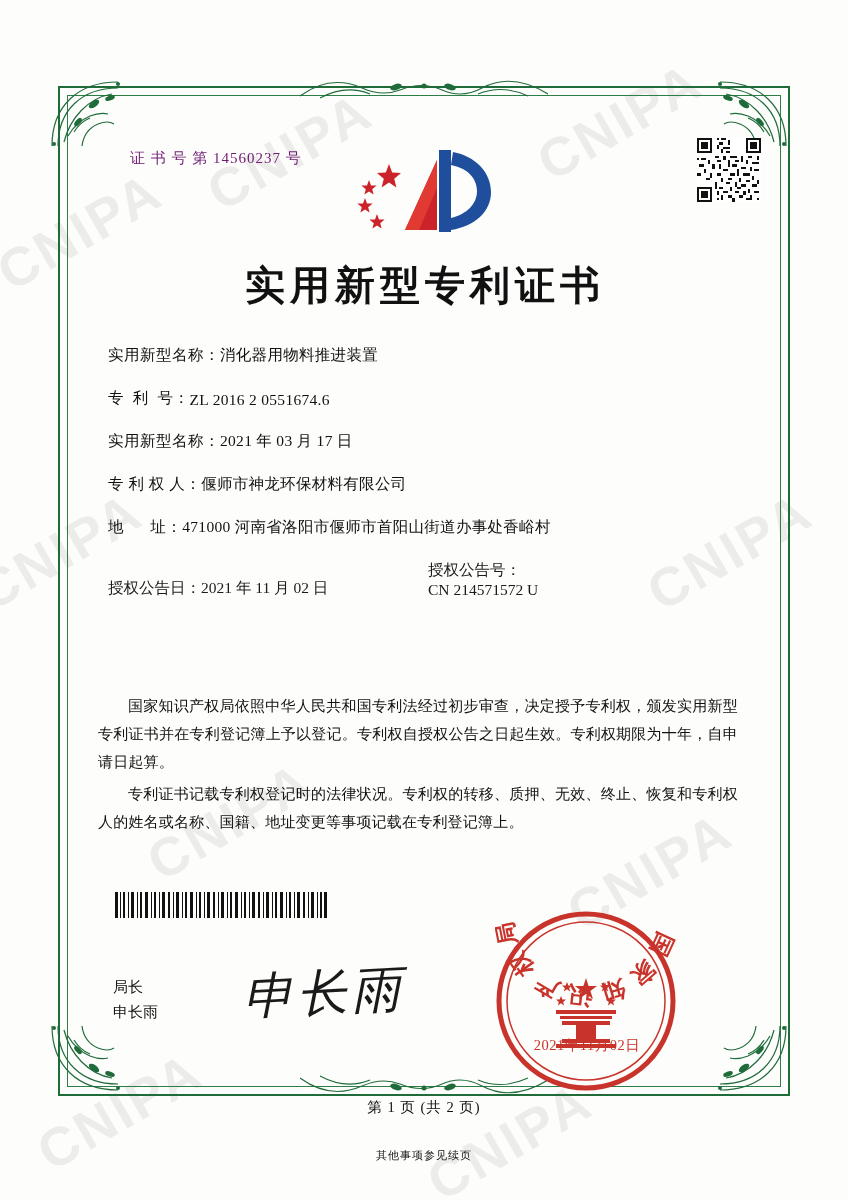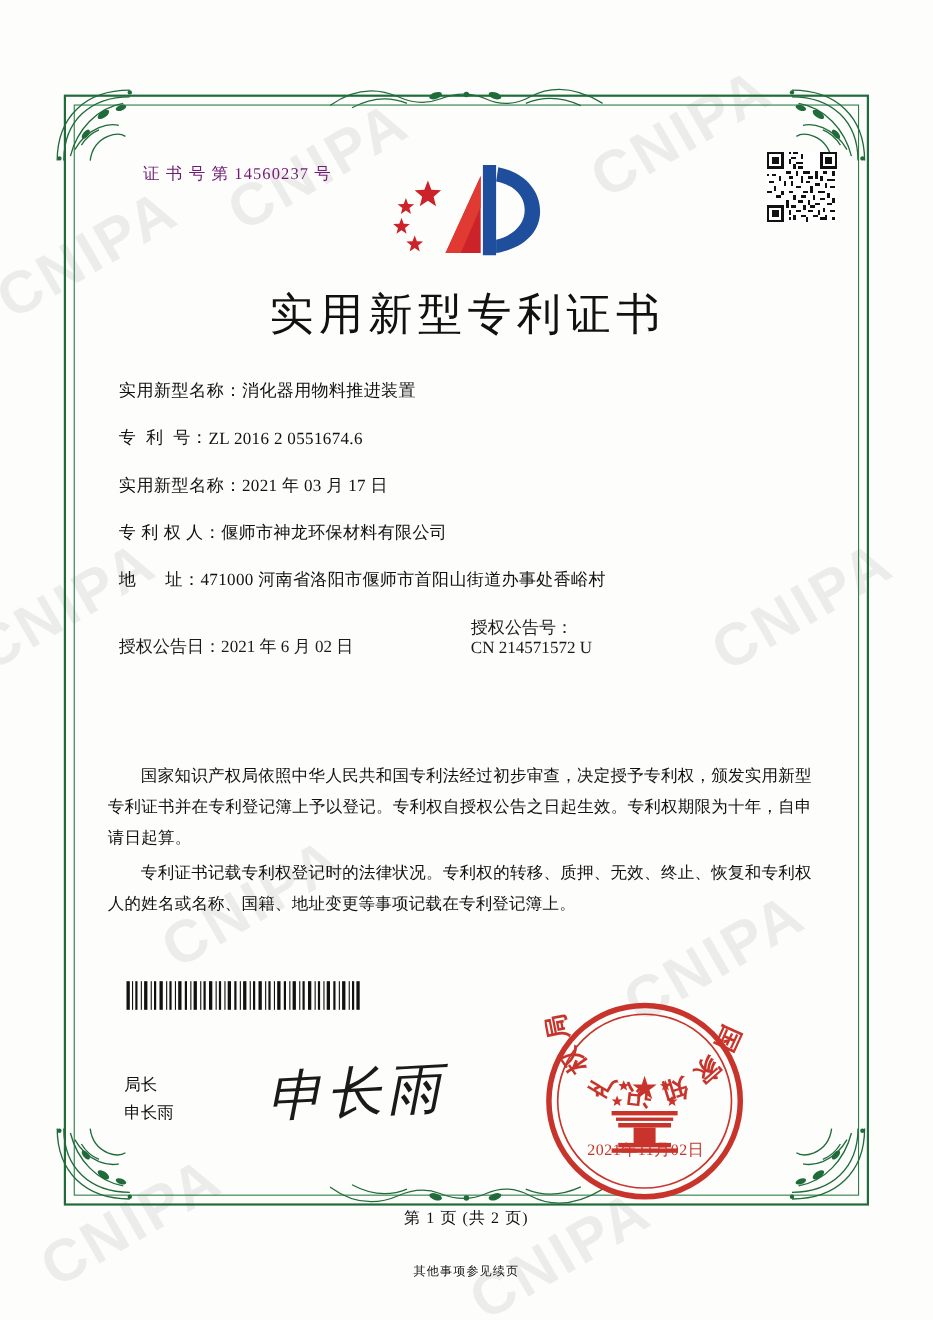--- a/index.html
+++ b/index.html
@@ -99,21 +99,21 @@
     height: 92px;
   }
 
   .title {
     position: absolute;
     left: 0;
     right: 0;
     top: 138px;
     text-align: center;
     font-size: 40px;
-    font-weight: normal;
+    font-weight: bold;
     letter-spacing: 5px;
     color: #111;
     font-family: "Liberation Serif", "DejaVu Serif", serif;
   }
 
   .fields {
     position: absolute;
     left: 13px;
     top: 225px;
     width: 640px;
@@ -471,21 +471,21 @@
         <span class="lbl">专 利 权 人：</span>
         <span class="val">偃师市神龙环保材料有限公司</span>
       </div>
       <div class="field">
         <span class="lbl">地      址：</span>
         <span class="val">471000 河南省洛阳市偃师市首阳山街道办事处香峪村</span>
       </div>
       <div class="field-row2">
         <span class="seg1">
           <span class="lbl">授权公告日：</span>
-          <span class="val">2021 年 6 月 02 日</span>
+          <span class="val">2021 年 11 月 02 日</span>
         </span>
         <span class="seg2">
           <span class="lbl">授权公告号：</span>
           <span class="val">CN 214571572 U</span>
         </span>
       </div>
     </div>
 
     <div class="para p1"><span class="indent"></span><span>国家知识产权局依照中华人民共和国专利法经过初步审查，决定授予专利权，颁发实用新型专利证书并在专利登记簿上予以登记。专利权自授权公告之日起生效。专利权期限为十年，自申请日起算。</span></div>
     <div class="para p2"><span class="indent"></span><span>专利证书记载专利权登记时的法律状况。专利权的转移、质押、无效、终止、恢复和专利权人的姓名或名称、国籍、地址变更等事项记载在专利登记簿上。</span></div>

